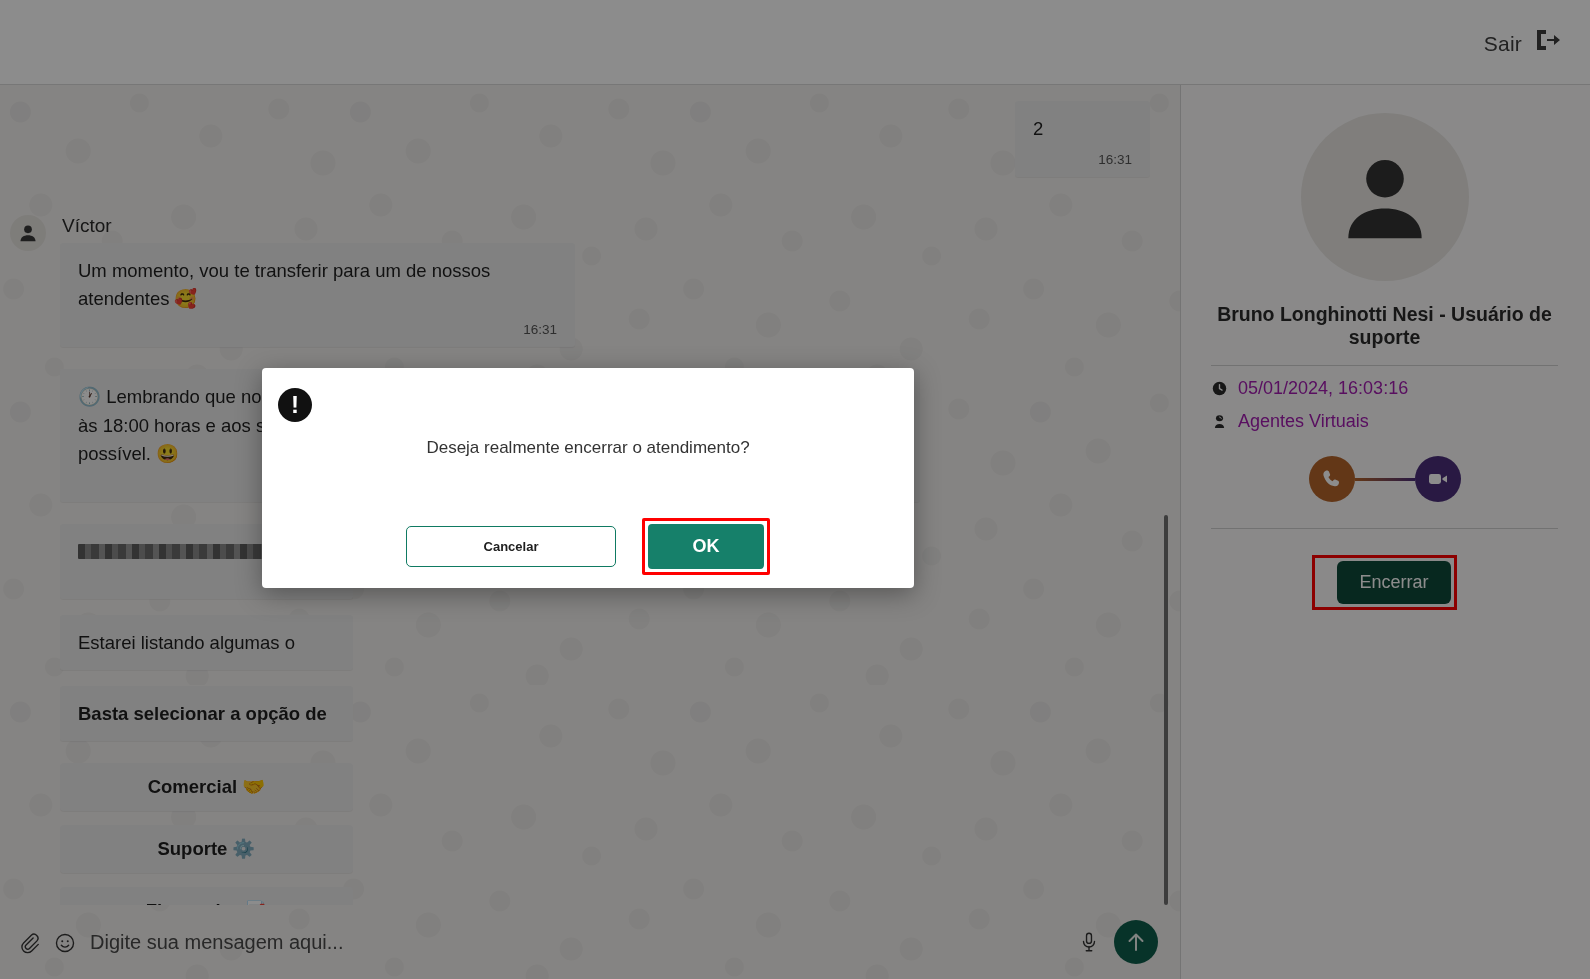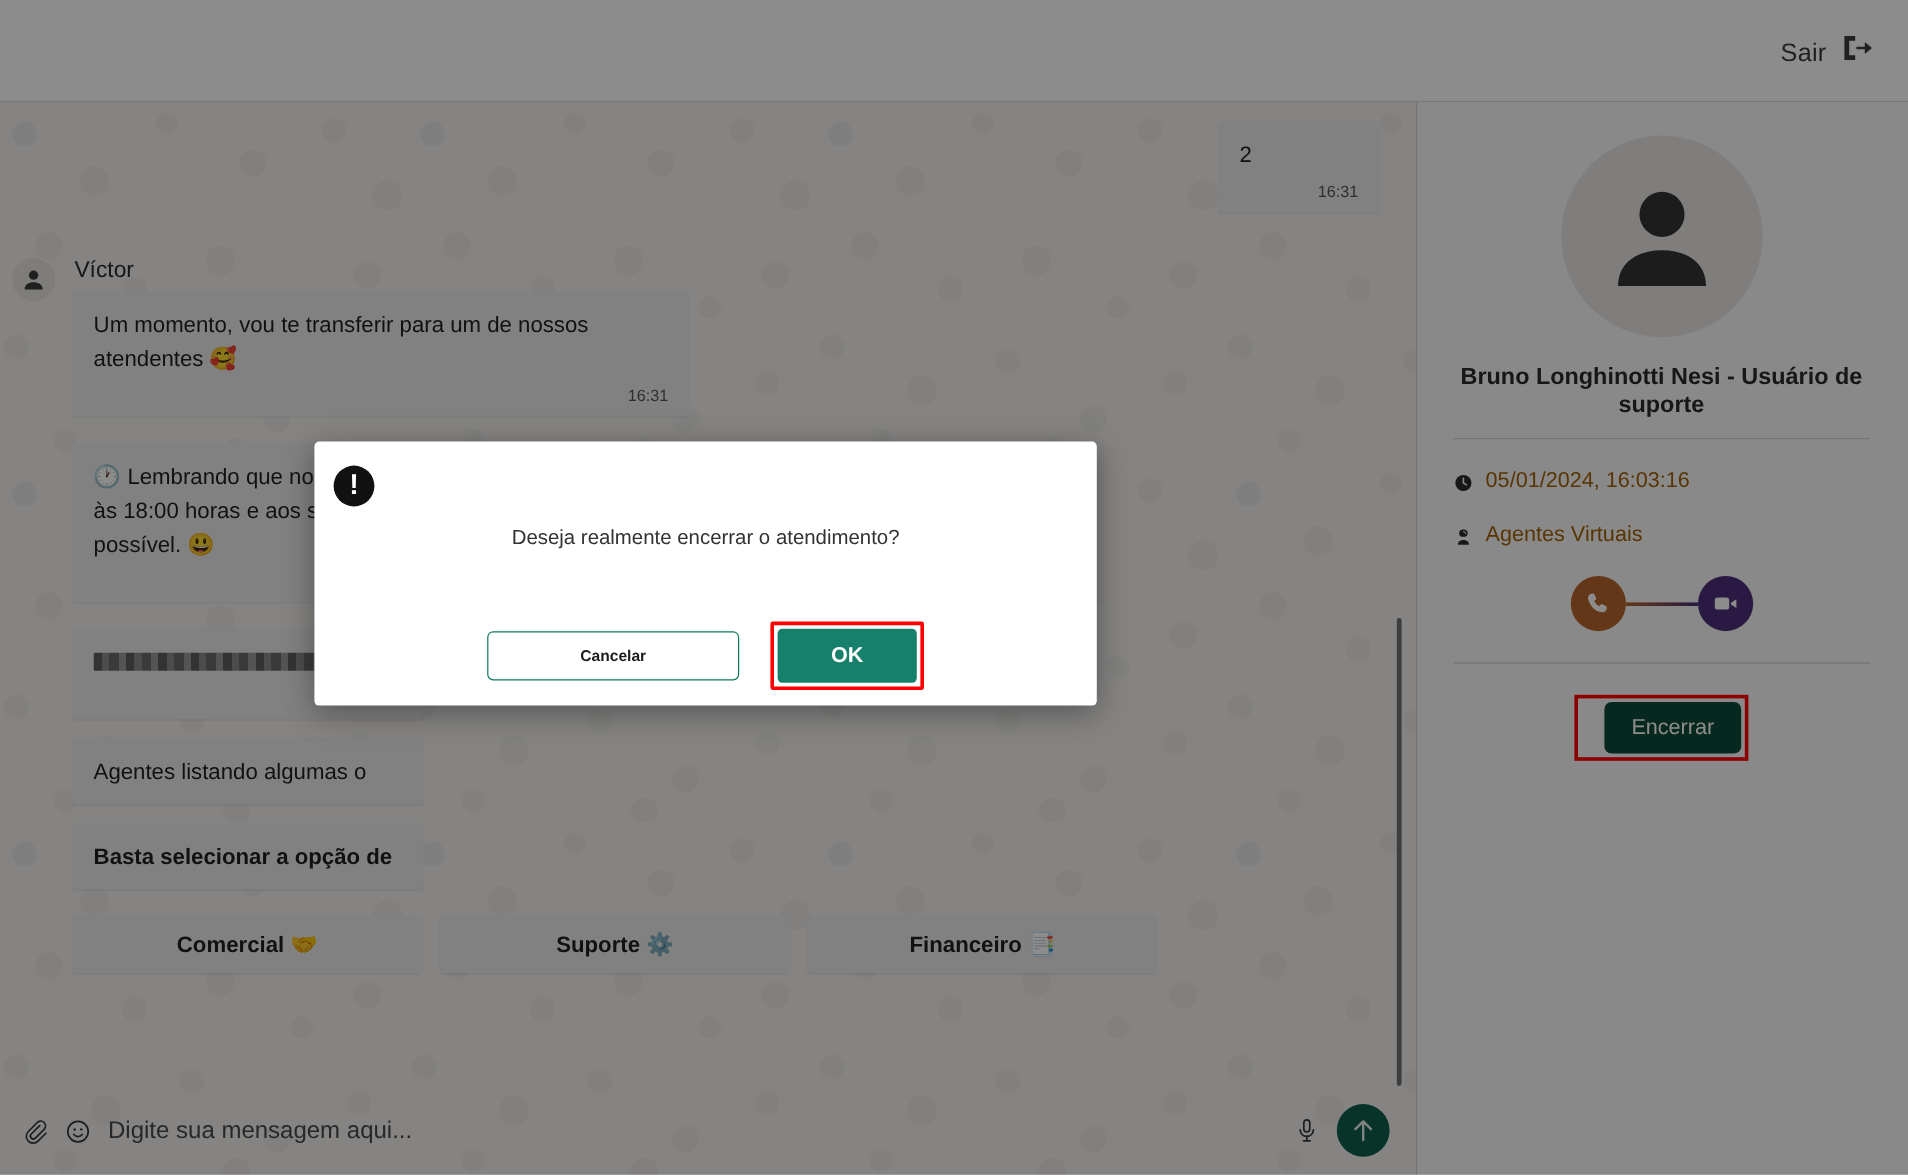--- a/index.html
+++ b/index.html
@@ -223,25 +223,25 @@
   .contact-name {
     margin-top: 22px;
     font-size: 19.5px;
     font-weight: bold;
     color: #2b2b2b;
     padding-bottom: 16px;
     border-bottom: 1px solid #cfcfcf;
   }
   .info-line {
     display: flex;
-    align-items: flex-end;
+    align-items: center;
     gap: 10px;
-    margin-top: 24px;
+    margin-top: 12px;
     font-size: 18px;
-    color: #a16207;
+    color: #a21caf;
     text-align: left;
   }
   .channel-row {
     display: flex;
     align-items: center;
     justify-content: center;
     gap: 0;
     margin-top: 24px;
     padding-bottom: 26px;
     border-bottom: 1px solid #cfcfcf;
@@ -399,30 +399,30 @@
               <span>🕐 Lembrando que nosso atendimento é de segunda à sexta-feira das 08:00 às 12:00 e das 13:30 às 18:00 horas e aos sábados das 08:00 às 12:00 horas, iniciaremos o atendimento o mais breve possível. 😃</span>
               <span class="time">16:31</span>
             </div>
 
             <div class="bubble" style="margin-top:22px; width:293px;">
               <span class="redacted"></span><span>a</span>
               <span class="time">16:</span>
             </div>
 
             <div class="bubble" style="margin-top:16px; width:293px;">
-              <span>Agentes listando algumas o</span>
+              <span>Estarei listando algumas o</span>
               <span class="time"></span>
             </div>
 
             <div class="bubble bold" style="margin-top:16px; width:293px;">
               <span>Basta selecionar a opção de</span>
               <span class="time"></span>
             </div>
 
-            <div style="margin-top:22px; display:flex; flex-direction:row; gap:14px;">
+            <div style="margin-top:22px; display:flex; flex-direction:column; gap:14px;">
               <button class="opt-btn">Comercial 🤝</button>
               <button class="opt-btn">Suporte ⚙️</button>
               <button class="opt-btn">Financeiro 📑</button>
 
             </div>
           </div>
         </div>
 
         <div class="scrollbar-track">
           <div class="scrollbar-thumb"></div>

